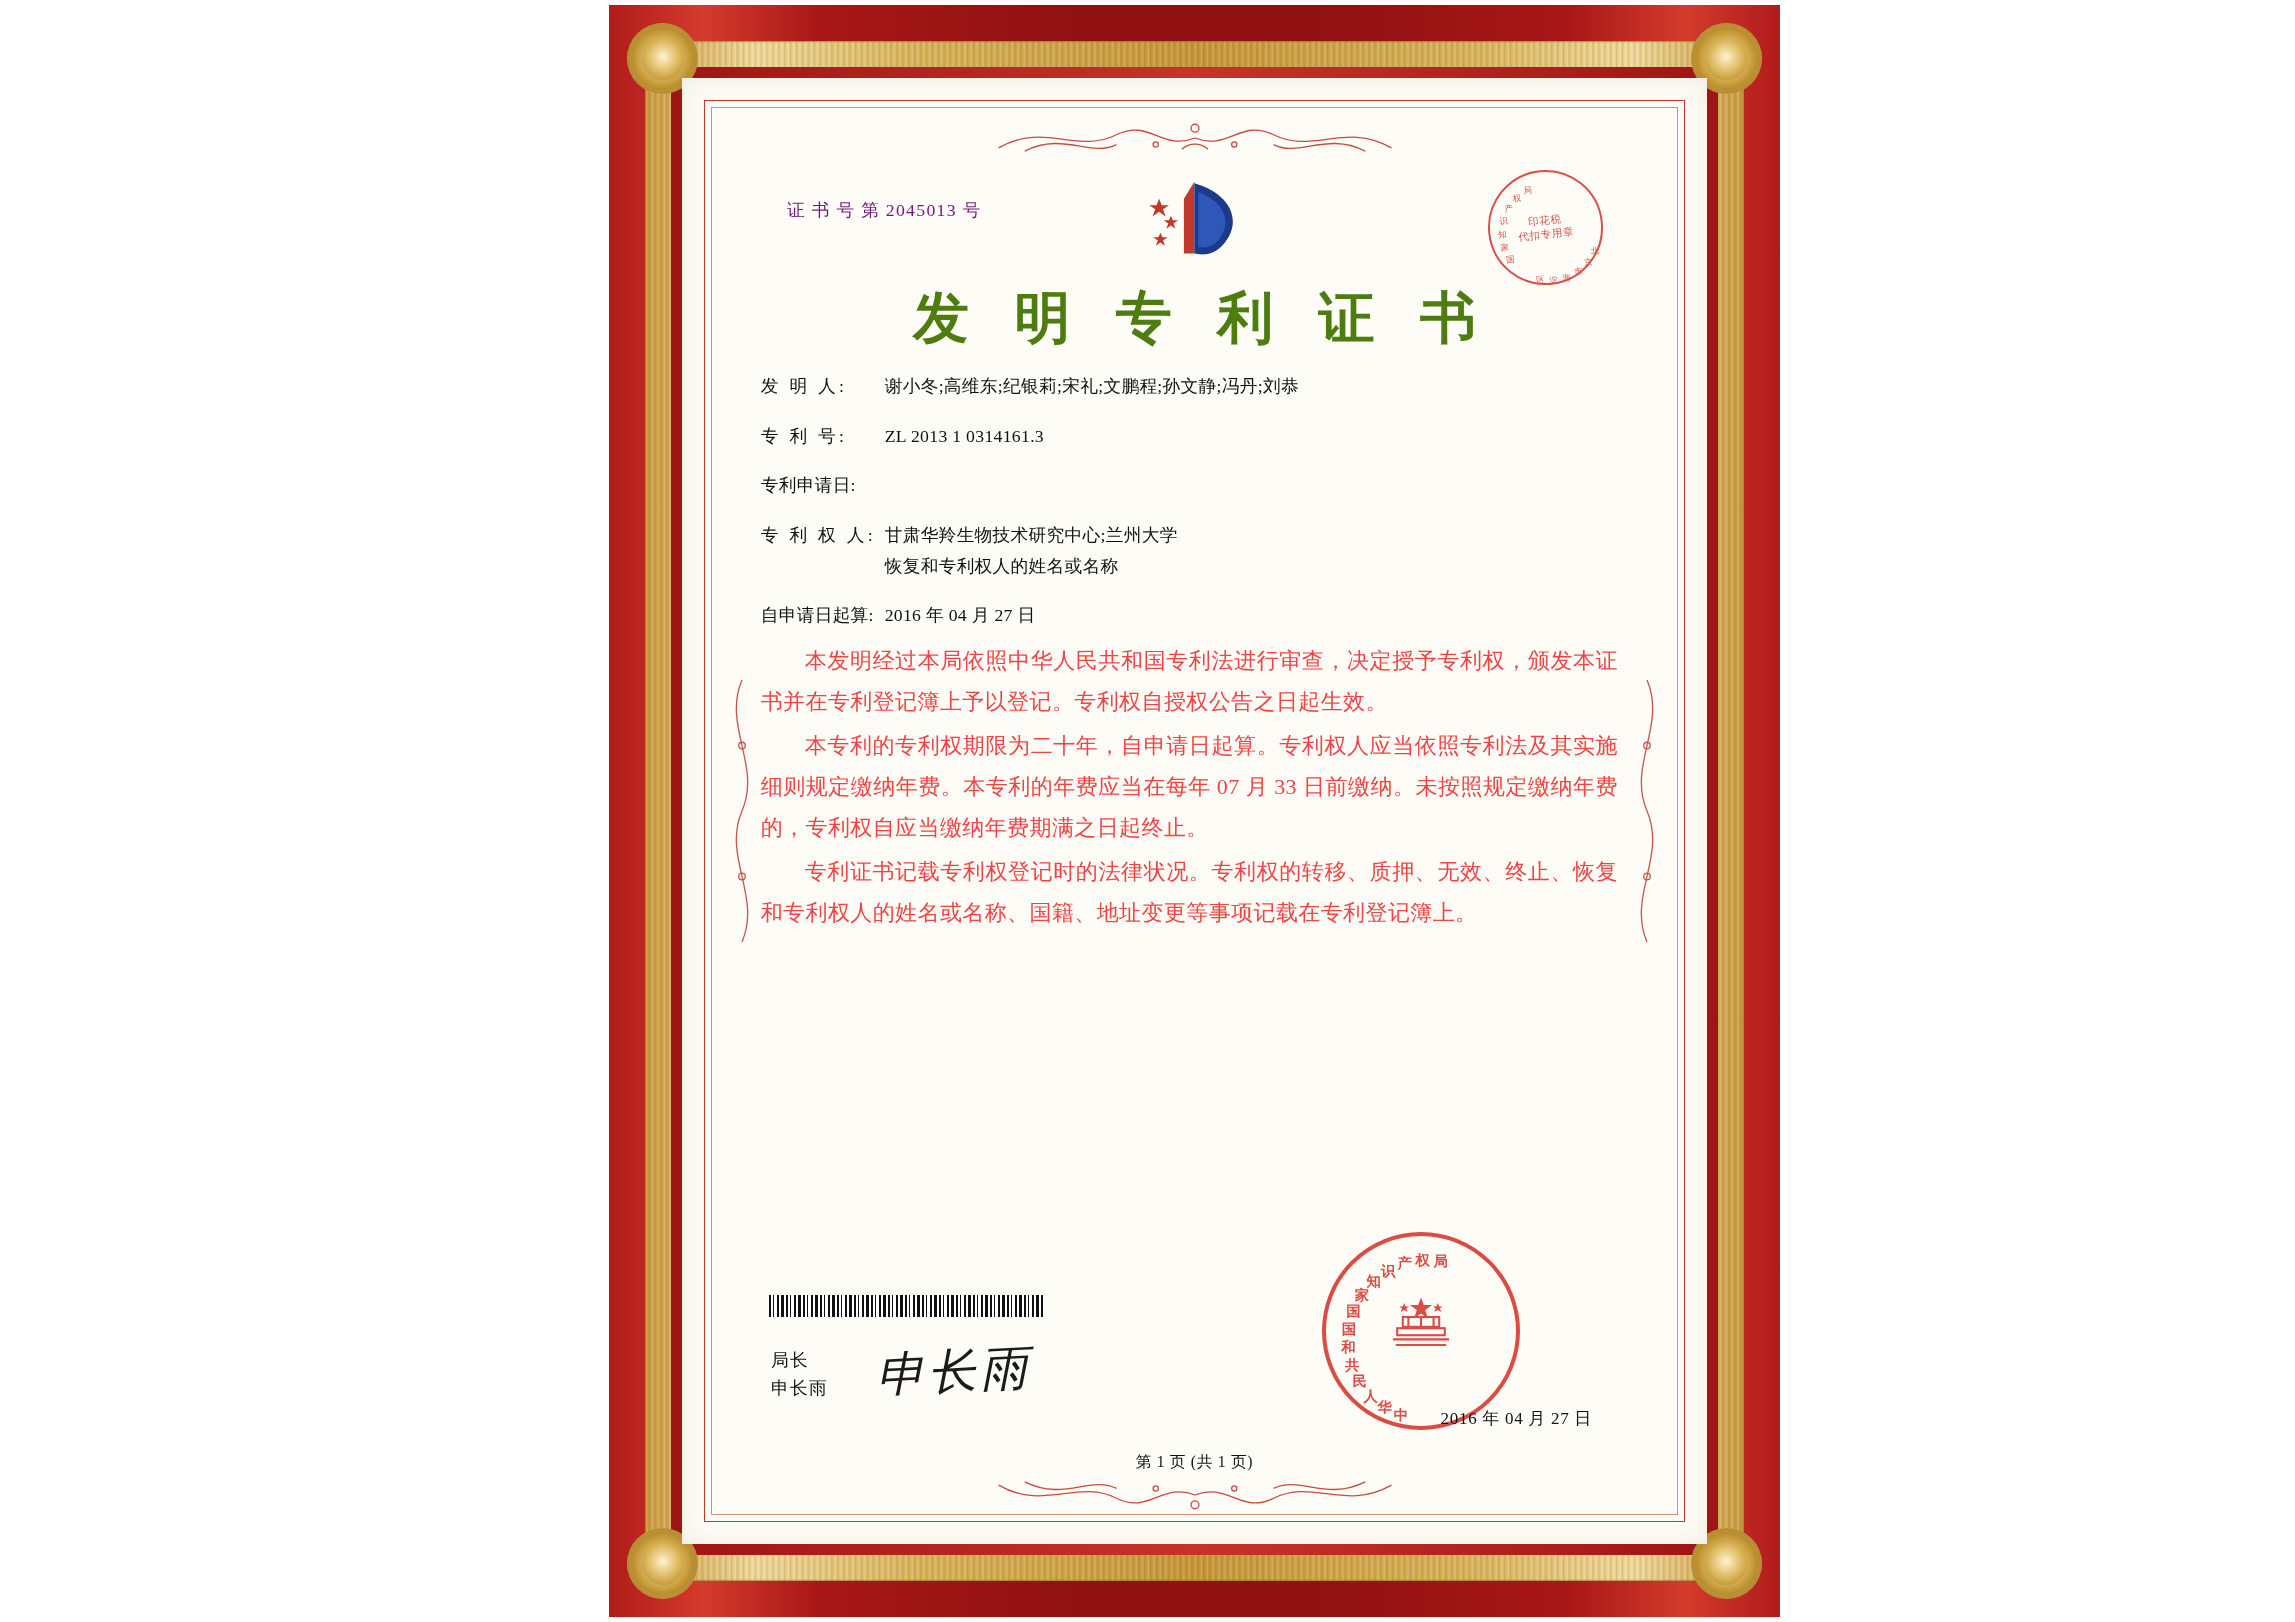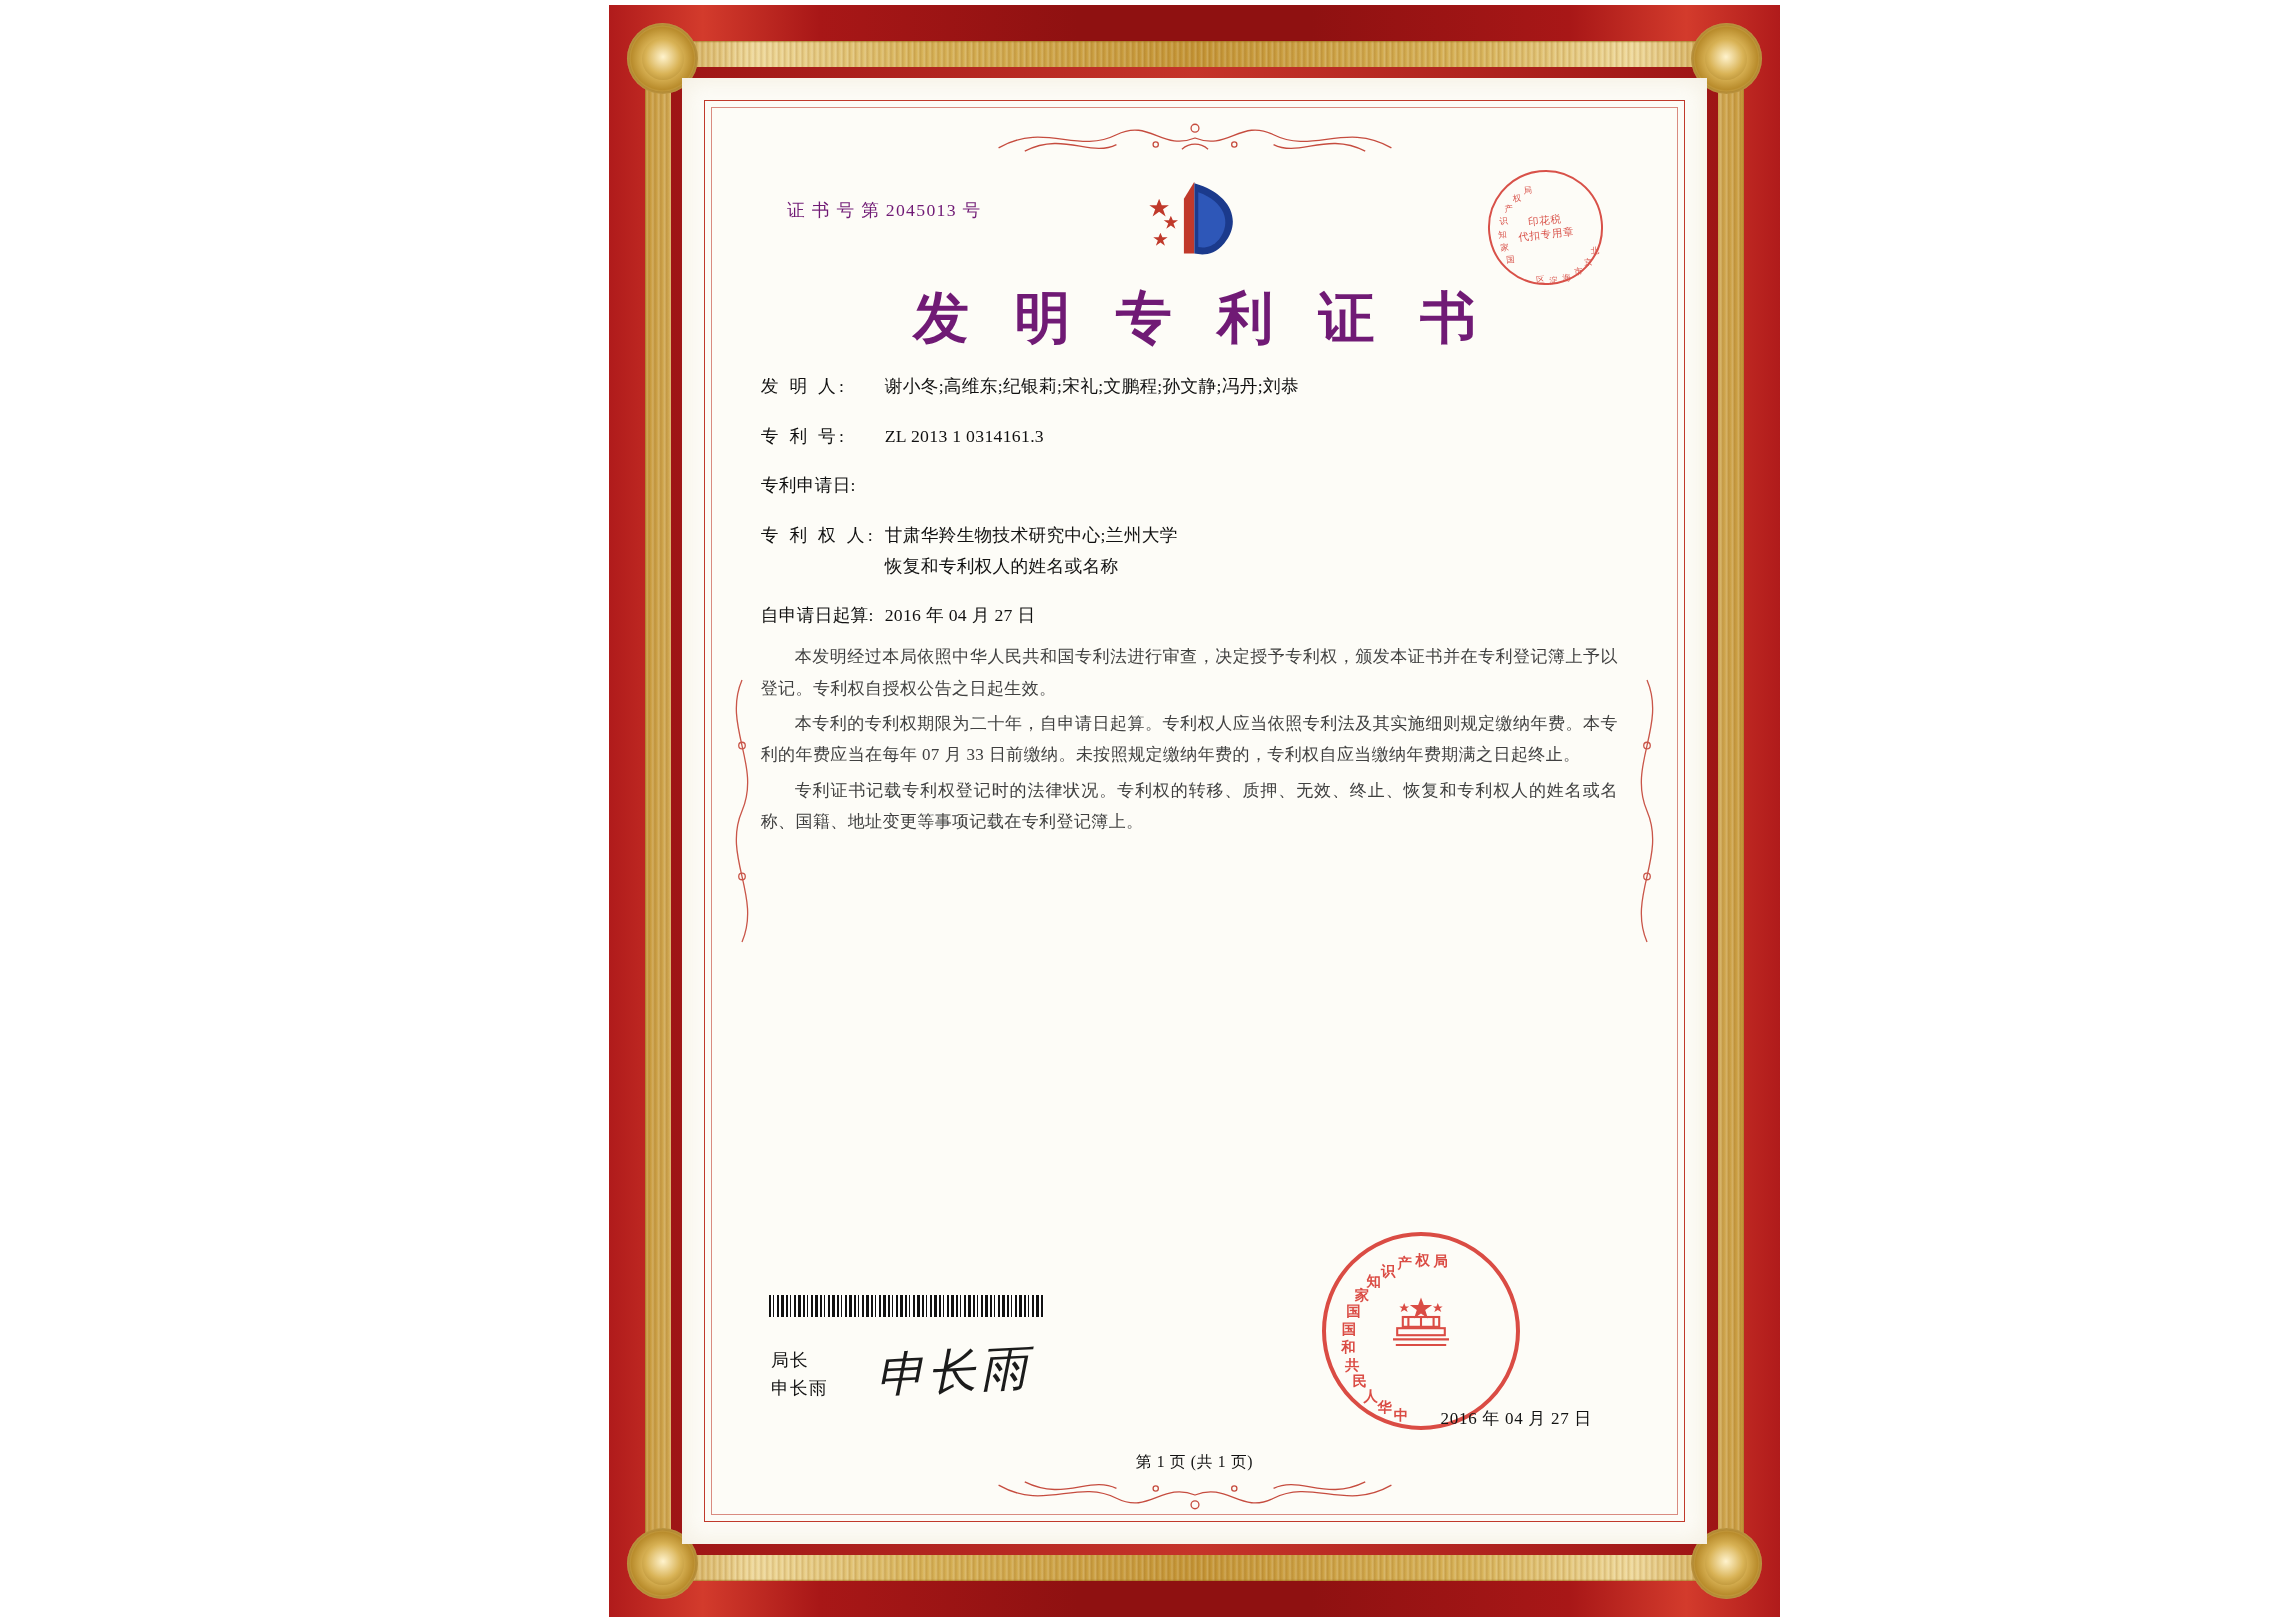--- a/index.html
+++ b/index.html
@@ -183,21 +183,21 @@
   }
 
   .title {
     position: absolute;
     left: 0; right: 0;
     top: 124px;
     text-align: center;
     font-size: 56px;
     font-weight: 700;
     letter-spacing: 15.7px;
-    color: #701a75;
+    color: #4d7c0f;
     text-indent: 15.7px;
     font-family: "Liberation Serif", "DejaVu Serif", serif;
   }
 
   .fields {
     position: absolute;
     left: 15.7px;
     right: 15.7px;
     top: 216px;
     font-size: 17.7px;
@@ -223,23 +223,23 @@
   .field-value .line2 {
     display: block;
     margin-top: 3.9px;
   }
 
   .body-text {
     position: absolute;
     left: 15.7px;
     right: 26px;
     top: 484px;
-    font-size: 17px;
+    font-size: 22px;
     line-height: 1.85;
-    color: #404040;
+    color: #ef4444;
     text-align: justify;
     letter-spacing: 0.4px;
   }
   .body-text p {
     margin: 0 0 3.9px 0;
     text-indent: 2em;
   }
 
   
   .barcode {

